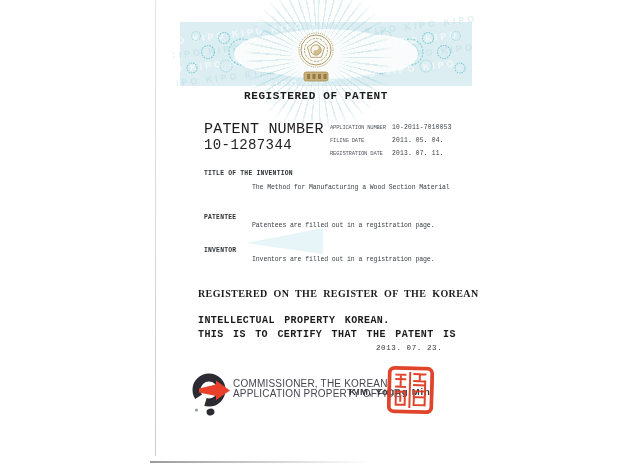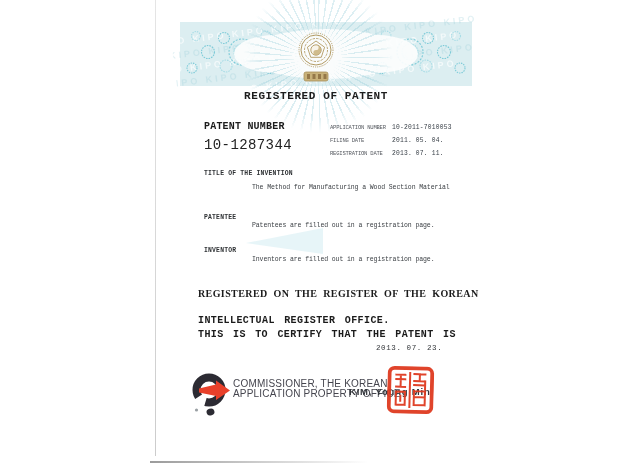--- a/index.html
+++ b/index.html
@@ -21,21 +21,21 @@
         background:repeating-conic-gradient(rgba(140,200,214,.30) 0 1.6deg, rgba(255,255,255,0) 1.6deg 7.4deg);
         -webkit-mask-image:radial-gradient(circle, rgba(0,0,0,0) 0 17%, #000 30% 52%, rgba(0,0,0,0) 68%);
         mask-image:radial-gradient(circle, rgba(0,0,0,0) 0 17%, #000 30% 52%, rgba(0,0,0,0) 68%);}
   .emblem{left:293px;top:26px;}
 
   
   .title{left:156px;top:90px;width:320px;text-align:center;font-weight:700;font-size:11px;
          letter-spacing:.6px;color:#1d1d1d;}
 
   
-  .pn-label{left:204px;top:121px;font-weight:700;font-size:10px;letter-spacing:.2px;color:#1c1c1c;}
+  .pn-label{left:204px;top:121px;font-weight:400;font-size:15px;letter-spacing:.2px;color:#1c1c1c;}
   .pn-value{left:204px;top:137px;font-size:14px;letter-spacing:.4px;color:#222;}
 
   
   .info-row{position:absolute;left:330px;width:170px;display:flex;}
   .info-label{width:62px;font-size:5.5px;letter-spacing:-.2px;color:#565a60;}
   .info-value{font-size:6.3px;letter-spacing:.2px;color:#394048;}
   .ir0{top:124px;} .ir1{top:137px;} .ir2{top:150px;}
 
   
   .sec-label{font-weight:700;font-size:6.4px;letter-spacing:.2px;color:#2f3235;z-index:2;}
@@ -146,21 +146,21 @@
 
   <div class="abs sec-label s0l">TITLE OF THE INVENTION</div>
   <div class="abs sec-body  s0b">The Method for Manufacturing a Wood Section Material</div>
   <div class="abs sec-label s1l">PATENTEE</div>
   <div class="abs sec-body  s1b">Patentees are filled out in a registration page.</div>
   <div class="abs sec-label s2l">INVENTOR</div>
   <div class="abs sec-body  s2b">Inventors are filled out in a registration page.</div>
 
   <div class="abs cert c0">THIS IS TO CERTIFY THAT THE PATENT IS</div>
   <div class="abs cert c1">REGISTERED ON THE REGISTER OF THE KOREAN</div>
-  <div class="abs cert c2">INTELLECTUAL REGISTER OFFICE.</div>
+  <div class="abs cert c2">INTELLECTUAL PROPERTY KOREAN.</div>
 
   <div class="abs issue-date">2013. 07. 23.</div>
 
   <svg class="abs logo" width="48" height="46" viewBox="0 0 48 46">
     <circle cx="20" cy="19" r="12.5" fill="none" stroke="#2c2b33" stroke-width="8"></circle>
     <path d="M20 19 L0 32 L12 46 Z" fill="#ffffff"></path>
     <ellipse cx="21.5" cy="41" rx="4" ry="3.4" fill="#2c2b33" transform="rotate(-20 21.5 41)"></ellipse>
     <circle cx="7.5" cy="39" r="1.6" fill="#9aa0a4"></circle>
     <polygon points="10,17.5 27,13.5 27,9.5 41,19.5 27,29 27,25 10,21.5" fill="#e8402a"></polygon>
   </svg>

